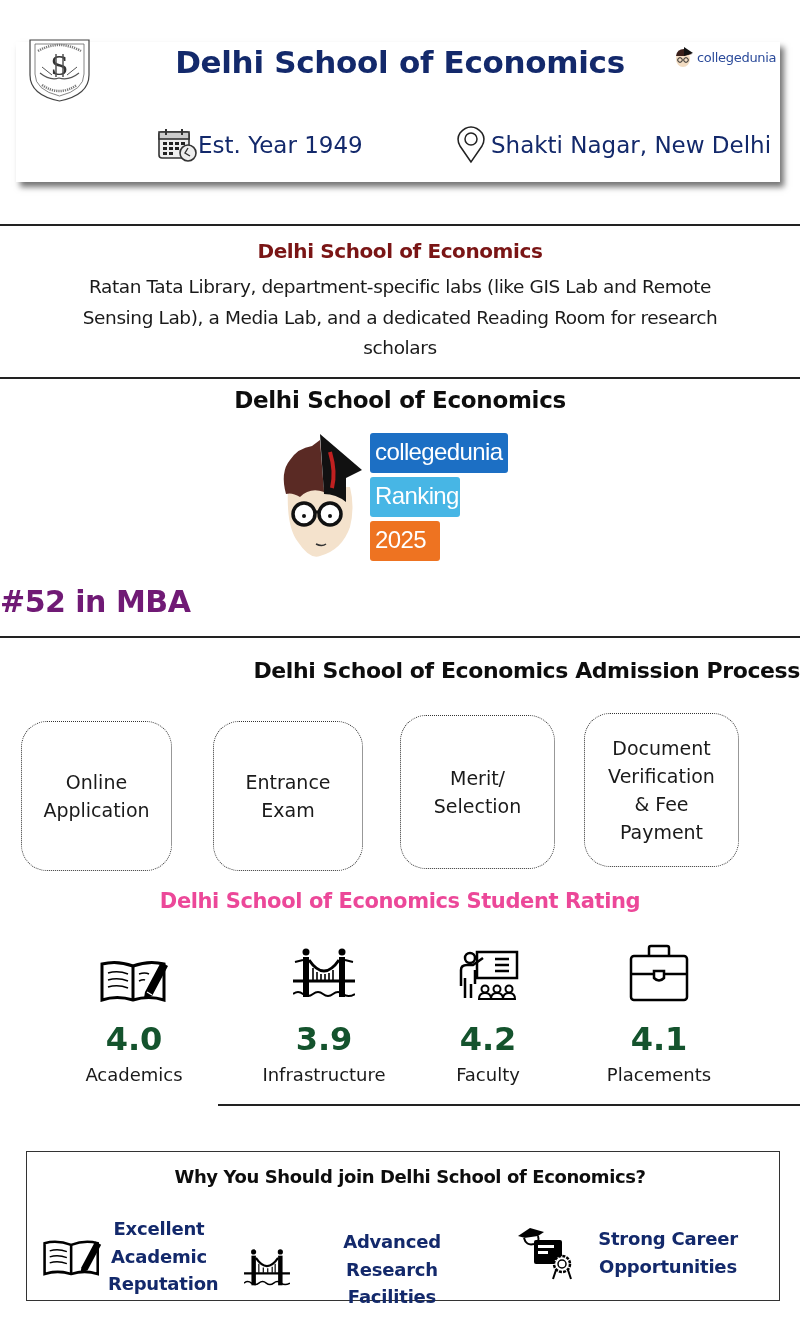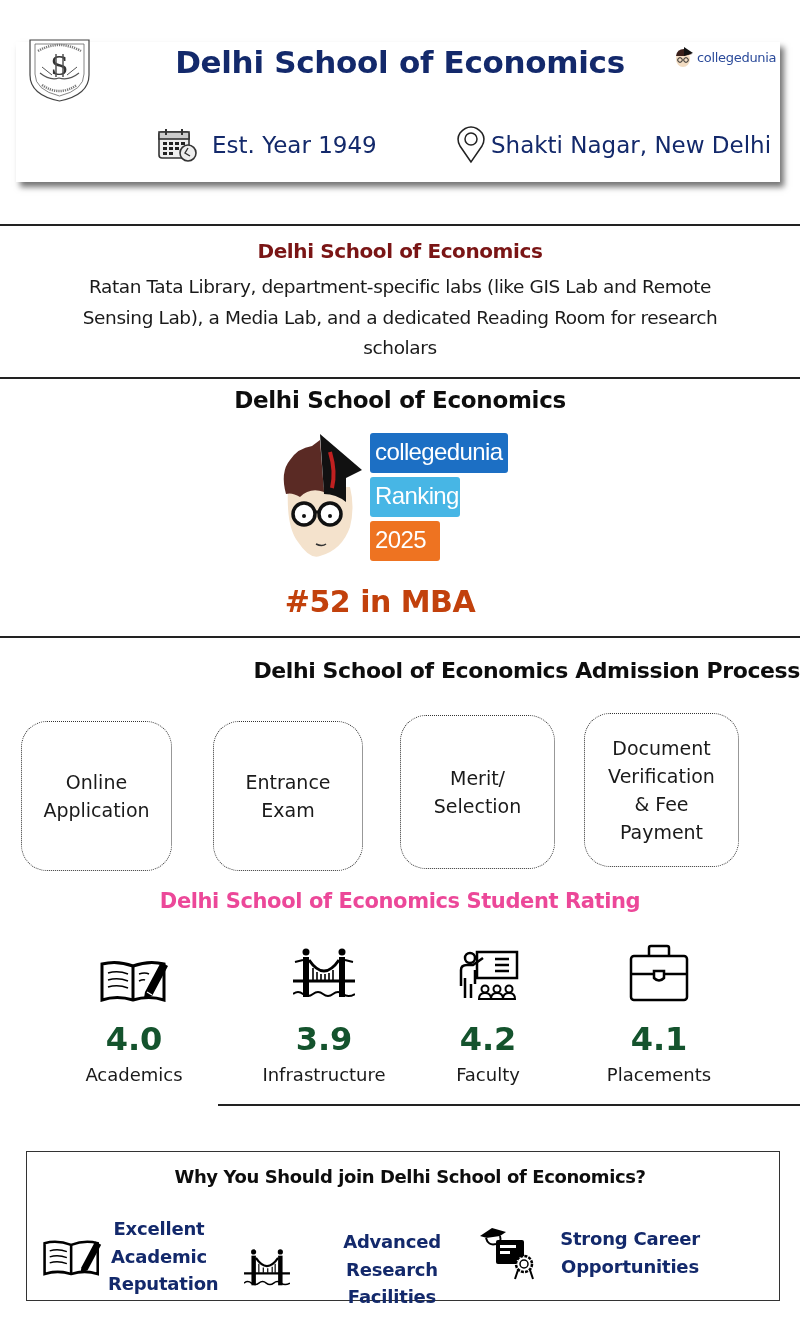--- a/index.html
+++ b/index.html
@@ -13,21 +13,21 @@
       box-shadow: 4px 5px 6px rgba(0,0,0,0.55);
     }
     .logo { position: absolute; left: 26px; top: 37px; width: 67px; height: 66px; }
     .title {
       position: absolute; left: 0; top: 44px; width: 800px; text-align: center;
       font-family: "DejaVu Sans", sans-serif; font-weight: bold; font-size: 31px;
       color: #13296b; letter-spacing: -0.3px;
     }
     .cd-brand { position: absolute; left: 674px; top: 46px; display: flex; align-items: center; gap: 3px; }
     .cd-brand .txt { font-size: 13px; color: #2a4a9a; font-family: "DejaVu Sans", sans-serif; letter-spacing: -0.3px; }
-    .est { position: absolute; left: 158px; top: 128px; display: flex; align-items: center; gap: 14px; }
+    .est { position: absolute; left: 158px; top: 128px; display: flex; align-items: center; gap: 0; }
     .est .txt, .loc .txt { font-size: 23px; color: #13296b; font-family: "DejaVu Sans", sans-serif; font-weight: normal; }
     .loc { position: absolute; left: 455px; top: 126px; display: flex; align-items: center; gap: 4px; }
 
     
     .rule { position: absolute; height: 1.5px; background: #222; }
 
     
     .fac-title {
       position: absolute; left: 0; top: 239px; width: 800px; text-align: center;
       font-weight: bold; font-size: 20px; color: #7a1515; font-family: "DejaVu Sans", sans-serif; letter-spacing: -0.4px;
@@ -45,22 +45,22 @@
     .rank-mascot { position: absolute; left: 280px; top: 432px; width: 86px; height: 130px; }
     .badge {
       position: absolute; left: 370px; border-radius: 3px; color: #fff;
       font-family: "Liberation Sans", sans-serif; font-size: 24px; padding: 0 5px; line-height: 38px; height: 40px;
       letter-spacing: -0.6px;
     }
     .badge.b1 { top: 433px; width: 138px; background: #1c6fc4; }
     .badge.b2 { top: 477px; width: 90px; background: #47b6e5; }
     .badge.b3 { top: 521px; width: 70px; background: #ee7321; }
     .rank-text {
-      position: absolute; left: 0; top: 584px; width: 760px; text-align: center;
-      font-weight: bold; font-size: 30px; color: #c2410c; font-family: "DejaVu Sans", sans-serif; letter-spacing: -0.5px;
+      position: absolute; left: 0; top: 584px; width: 760px; text-align: left;
+      font-weight: bold; font-size: 30px; color: #701a75; font-family: "DejaVu Sans", sans-serif; letter-spacing: -0.5px;
     }
 
     
     .adm-title {
       position: absolute; left: 0; top: 658px; width: 800px; text-align: right;
       font-weight: bold; font-size: 22px; color: #0d0d0d; font-family: "DejaVu Sans", sans-serif; letter-spacing: -0.4px;
     }
     .step {
       position: absolute; border: 1.5px dotted #333; border-radius: 26px;
       display: flex; align-items: center; justify-content: center; text-align: center;
@@ -304,21 +304,21 @@
       <line x1="38" y1="24" x2="38" y2="32"></line>
         <line x1="42" y1="20" x2="42" y2="32"></line>
     </g>
     <line x1="0" y1="33" x2="62" y2="33" stroke="#000" stroke-width="3"></line>
     <path d="M0 46 Q5 42 10 46 T20 46 T30 46 T40 46 T50 46 T62 46" fill="none" stroke="#000" stroke-width="2"></path>
   </svg>
   <div class="txt" style="margin-left:10px; width:184px;">Advanced Research
 Facilities</div>
 </div>
 
-<div class="why-item" style="left:478px; top:1225px;">
+<div class="why-item" style="left:516px; top:1225px;">
   <svg width="62" height="54" viewBox="0 0 62 54">
     <path d="M2 10 L14 2 L28 6 L16 14 Z" fill="#000"></path>
     <path d="M8 12 Q10 20 18 18 Q24 16 22 10" fill="#fff" stroke="#000" stroke-width="2"></path>
     <rect x="18" y="14" width="28" height="24" rx="2" fill="#000"></rect>
     <rect x="22" y="19" width="16" height="3" fill="#fff"></rect>
     <rect x="22" y="25" width="10" height="3" fill="#fff"></rect>
     <circle cx="46" cy="38" r="8" fill="#fff" stroke="#000" stroke-width="2.5" stroke-dasharray="3 1.2"></circle>
     <circle cx="46" cy="38" r="4" fill="none" stroke="#000" stroke-width="1.5"></circle>
     <path d="M40 44 L37 53 M52 44 L55 53" stroke="#000" stroke-width="2"></path>
   </svg>

